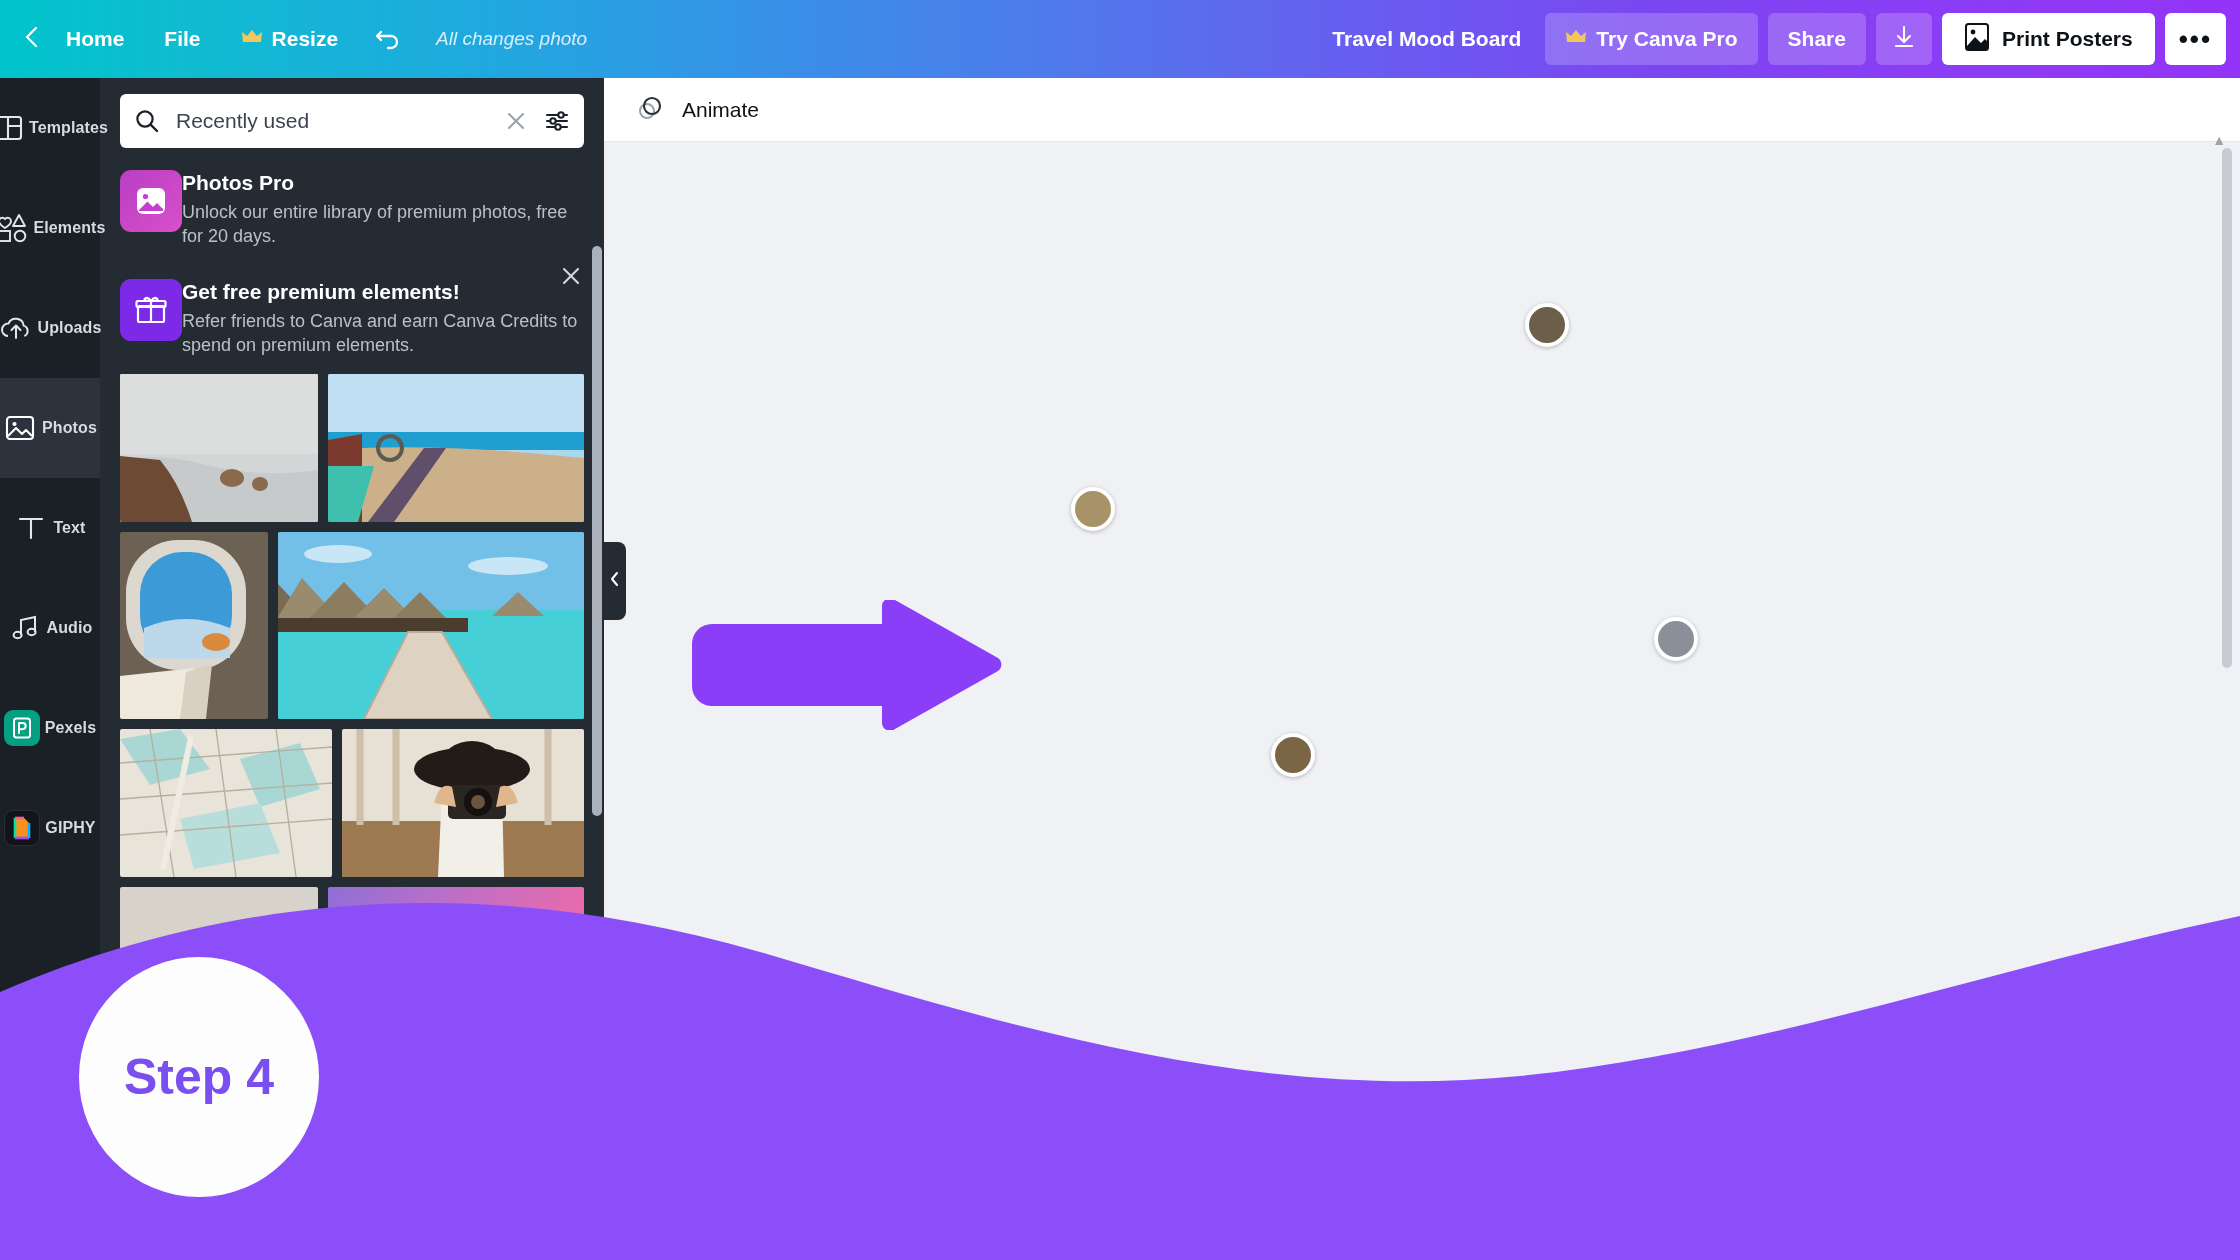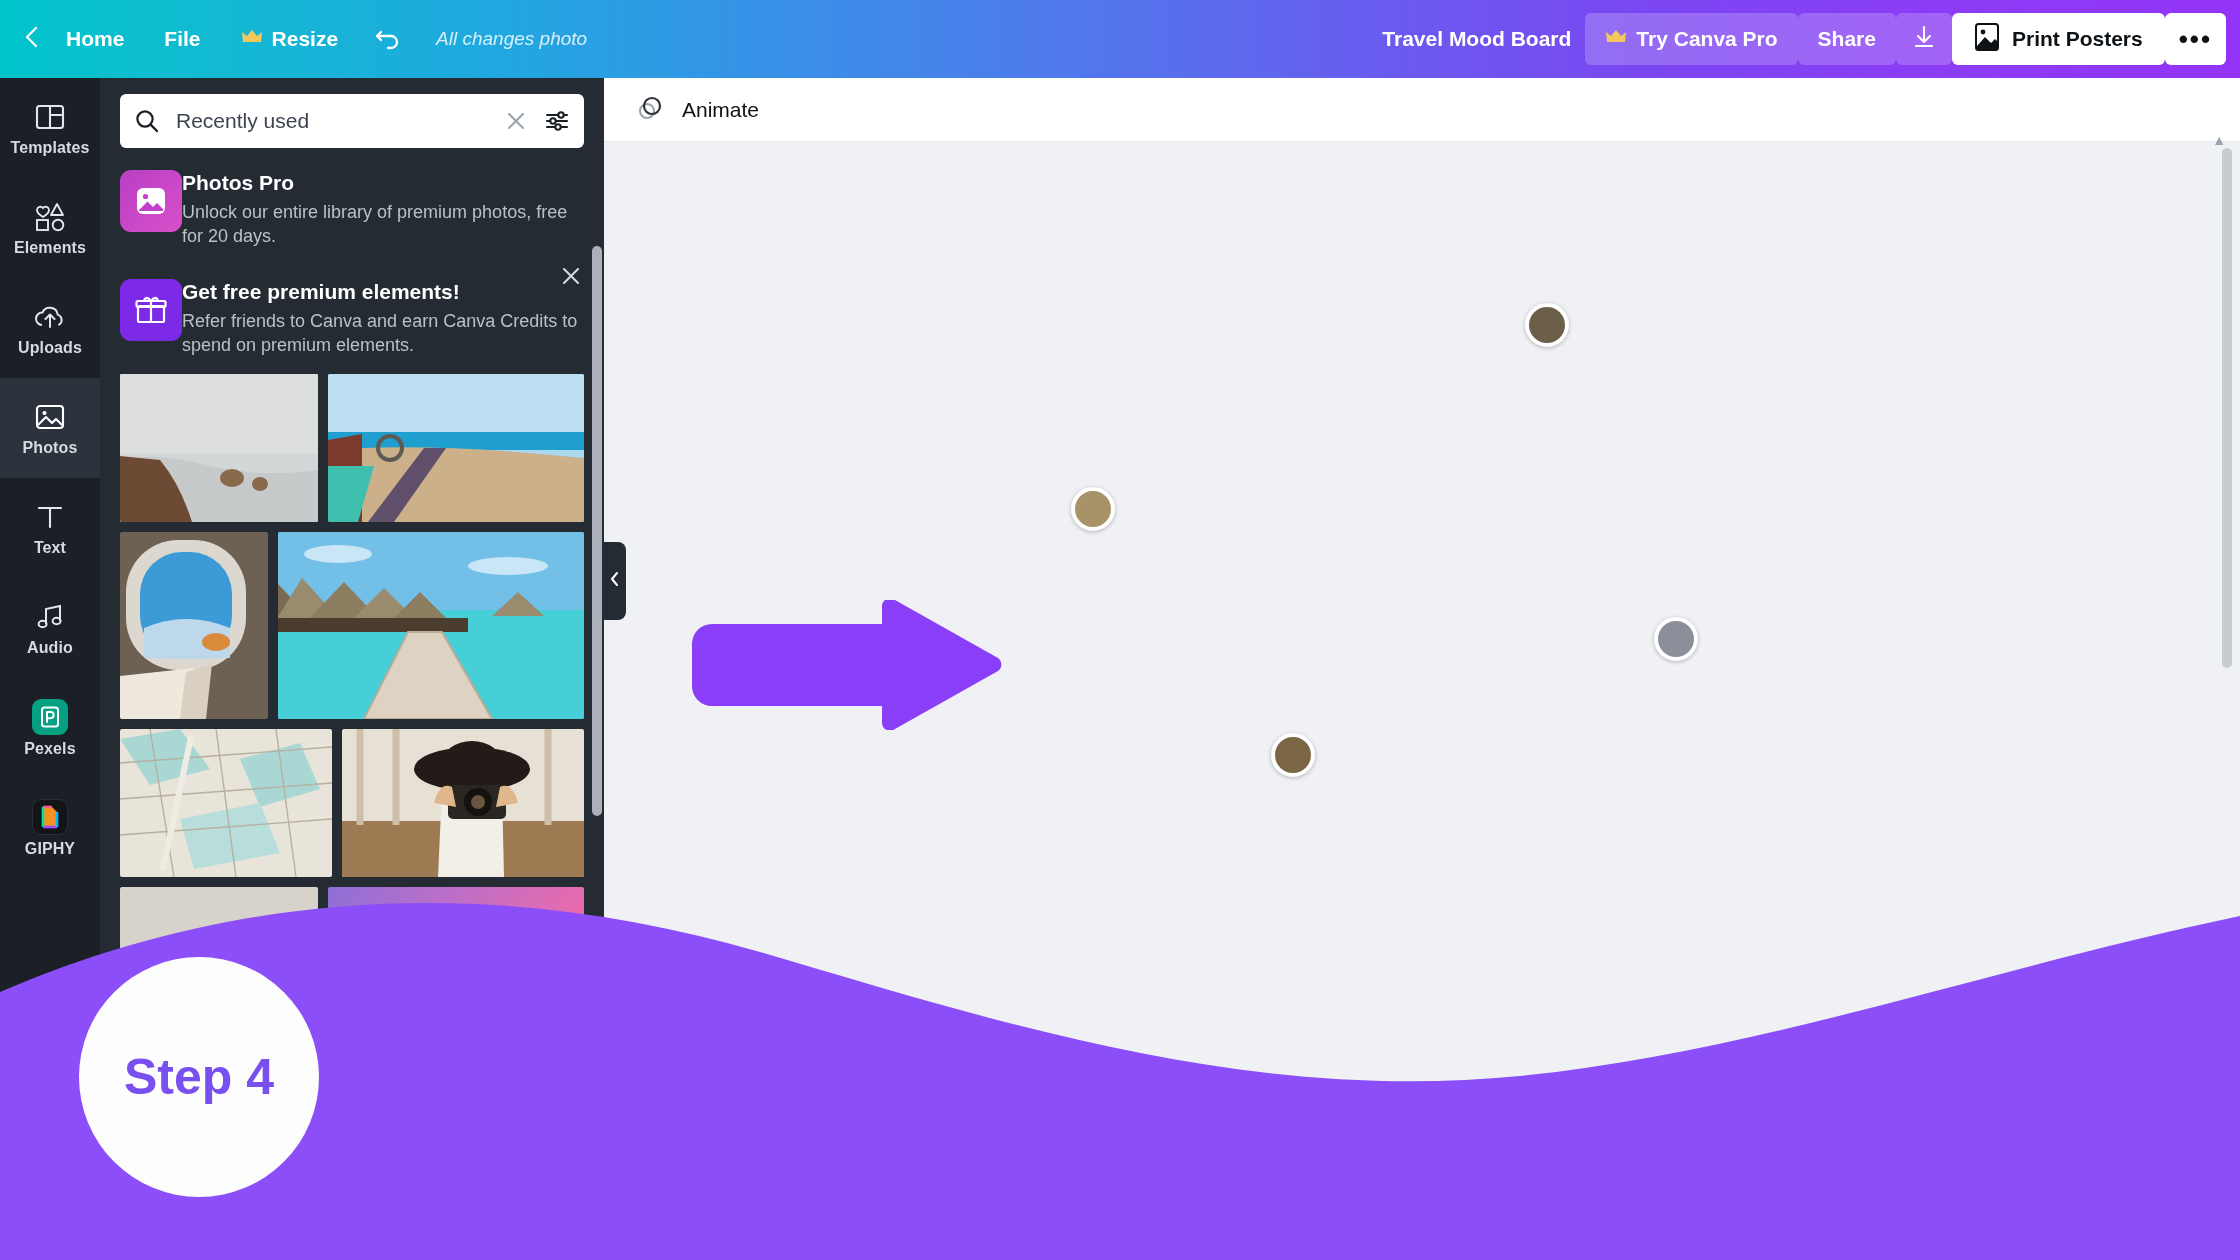--- a/index.html
+++ b/index.html
@@ -14,21 +14,21 @@
   
   .topbar {
     position: absolute; top: 0; left: 0; width: 2240px; height: 78px;
     background: linear-gradient(90deg,
       #00c4cc 0%, #0fbcd0 8%, #20a8e0 22%, #3b8ee8 36%,
       #5474ec 50%, #6a5bf0 62%, #7b46f2 74%, #8b3df5 86%, #9333f7 100%);
     display: flex; align-items: center;
     z-index: 40;
   }
   .tb-left { display: flex; align-items: center; height: 100%; padding-left: 18px; }
-  .tb-right { display: flex; align-items: center; height: 100%; margin-left: auto; padding-right: 14px; }
+  .tb-right { display: flex; align-items: center; height: 100%; margin-left: auto; padding-right: 14px; gap: 10px; }
   .tb-btn {
     display: flex; align-items: center; gap: 9px;
     height: 52px; padding: 0 18px; border-radius: 6px;
     color: #ffffff; font-size: 21px; font-weight: bold;
     cursor: pointer; white-space: nowrap;
   }
   .tb-back { padding: 0 6px 0 4px; }
   .tb-sep { width: 4px; }
   .tb-saved {
     color: rgba(255,255,255,0.82); font-size: 19px; font-style: italic;
@@ -55,21 +55,21 @@
   .tb-white.dots { padding: 0 14px; letter-spacing: 2px; font-size: 26px; }
   .crown { font-size: 19px; color: #f2c75c; }
 
   
   .rail {
     position: absolute; top: 78px; left: 0; width: 100px; height: 1182px;
     background: #1b2026; z-index: 30;
   }
   .rail-item {
     width: 100px; height: 100px;
-    display: flex; flex-direction: column; align-items: center; justify-content: center;
+    display: flex; flex-direction: row; align-items: center; justify-content: center;
     gap: 5px; cursor: pointer;
   }
   .rail-item.active { background: #2c333c; }
   .rail-label { color: #d6dbe2; font-size: 16px; font-weight: bold; letter-spacing: .1px; }
   .rail-ico { width: 34px; height: 34px; display: flex; align-items: center; justify-content: center; }
   .rail-ico svg { display: block; }
   .badge-ico {
     width: 36px; height: 36px; border-radius: 9px;
     display: flex; align-items: center; justify-content: center;
   }

